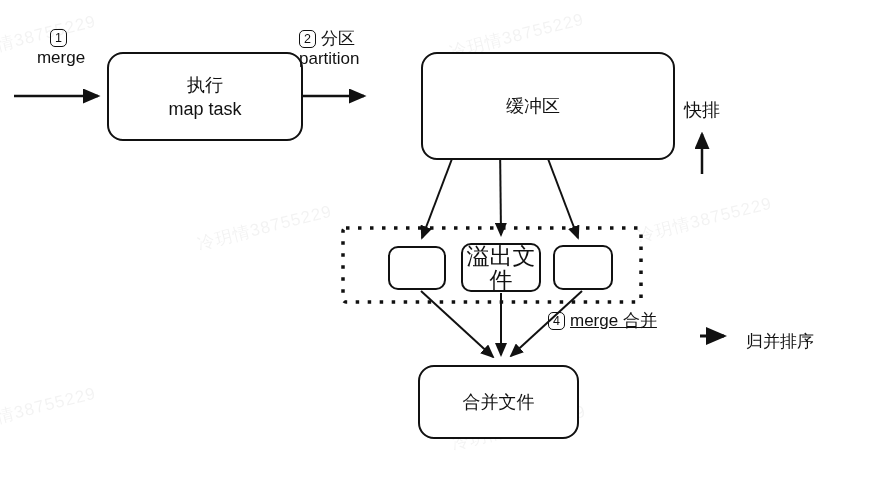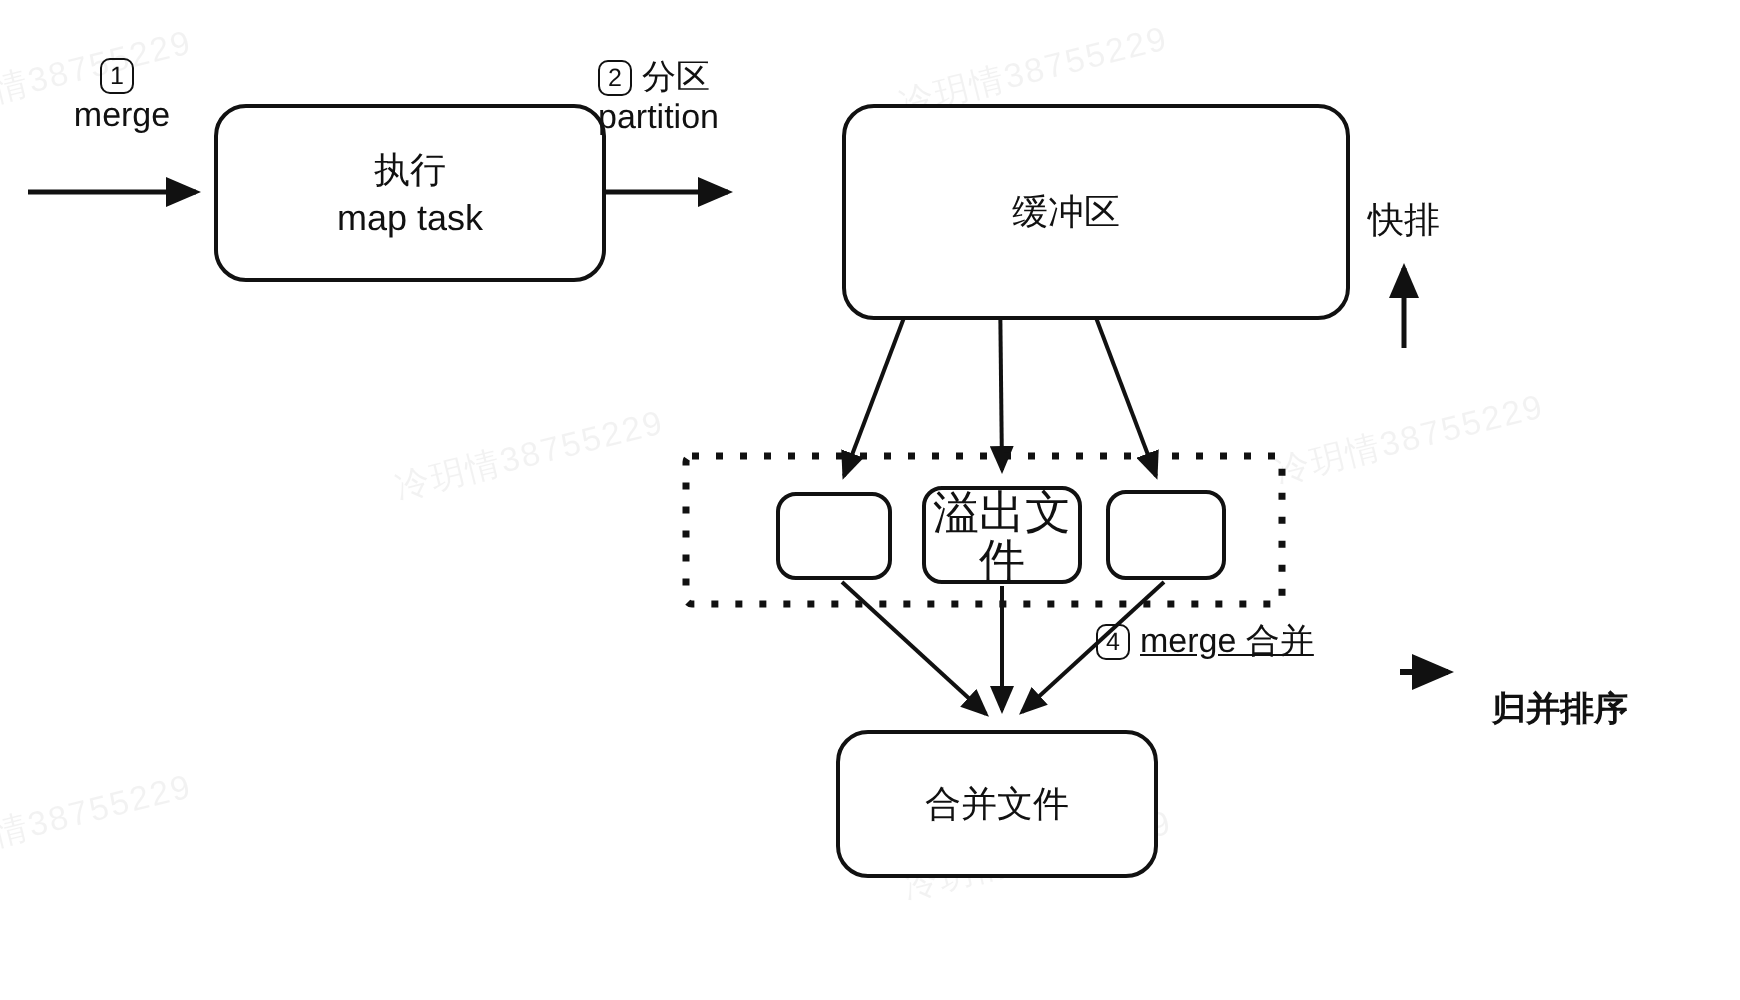--- a/index.html
+++ b/index.html
@@ -125,19 +125,19 @@
 
   <div class="box small-box" style="left:388px;top:246px;width:58px;height:44px;"></div>
   <div class="box small-box" style="left:461px;top:243px;width:80px;height:49px;">
     <div>溢出文件</div>
   </div>
   <div class="box small-box" style="left:553px;top:245px;width:60px;height:45px;"></div>
 
   <div class="label" style="left:548px;top:311px;text-decoration:underline;">
     <span class="badge">4</span><span>merge 合并</span>
   </div>
-  <div class="label" style="left:746px;top:345px;font-weight:bold;">归并排序</div>
+  <div class="label" style="left:746px;top:332px;">归并排序</div>
 
   <div class="box" style="left:418px;top:365px;width:161px;height:74px;align-items:center;">
     <div>合并文件</div>
   </div>
 
 </div>
 
 </body></html>

